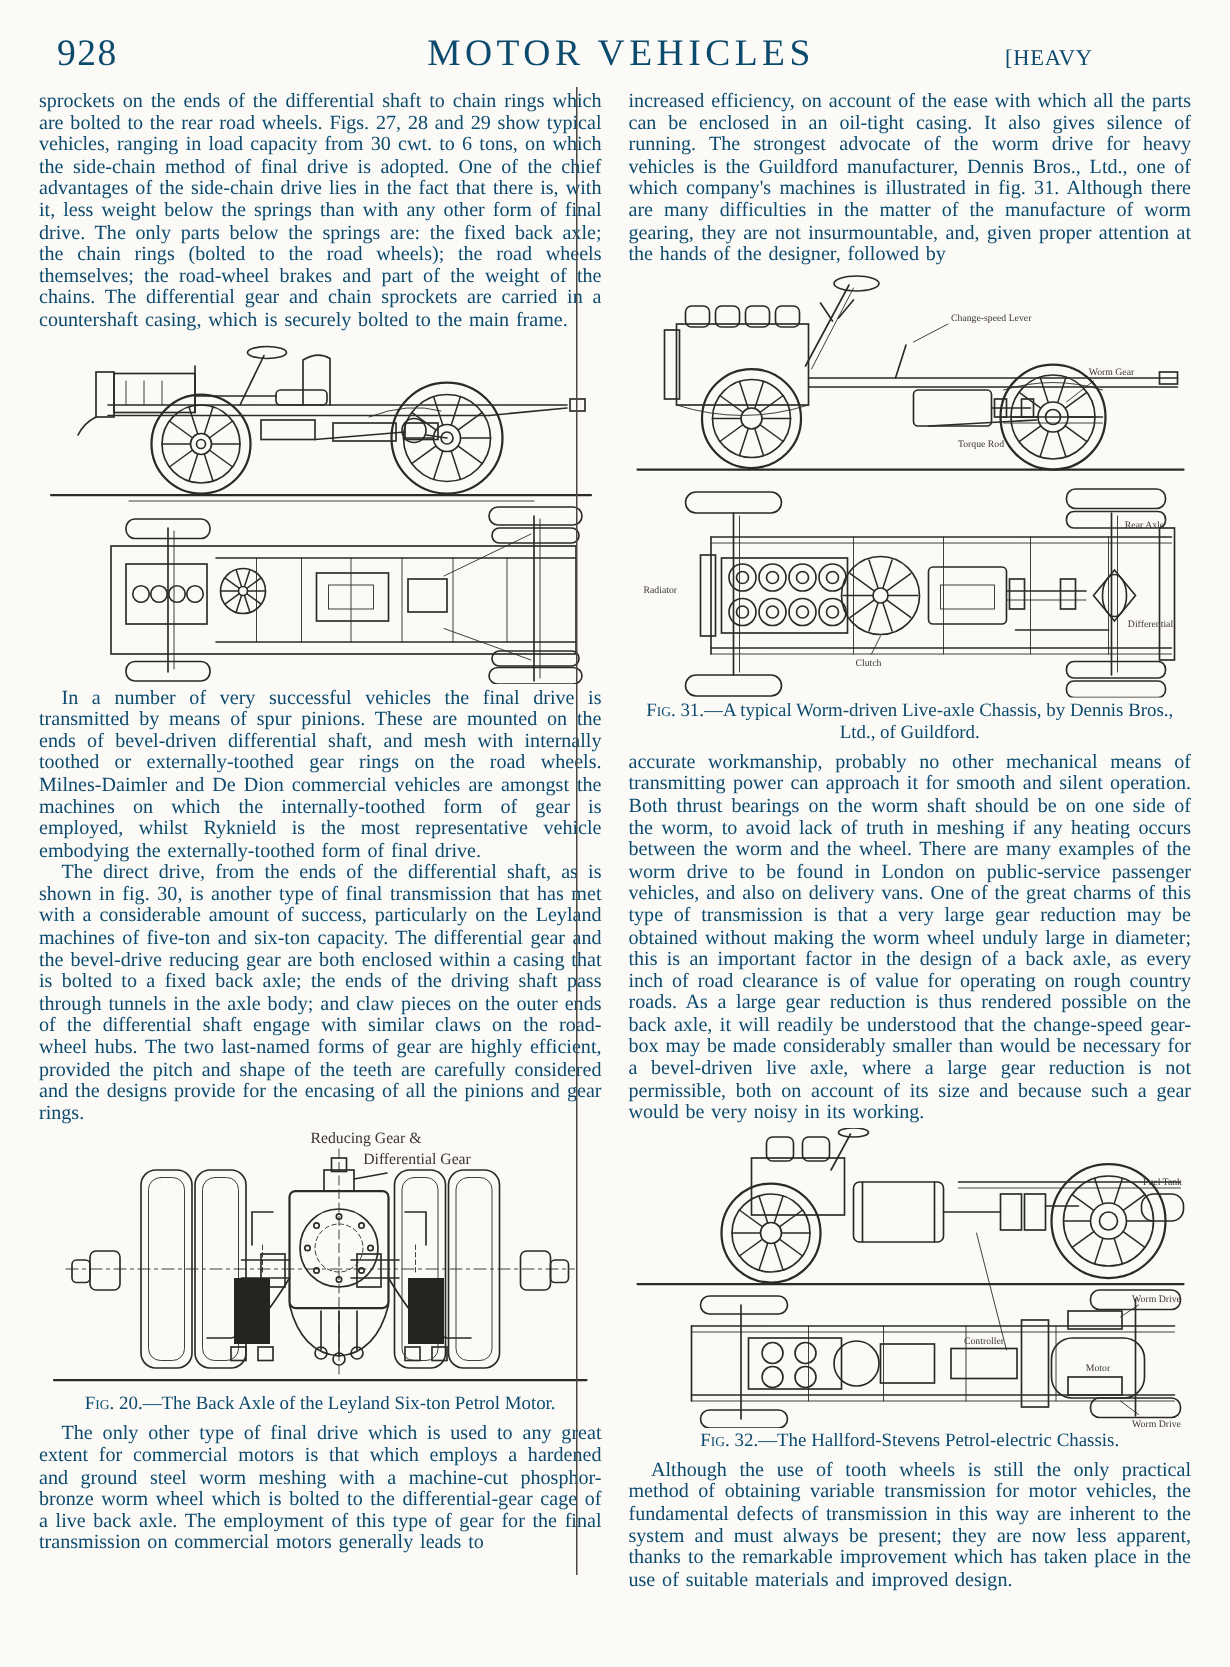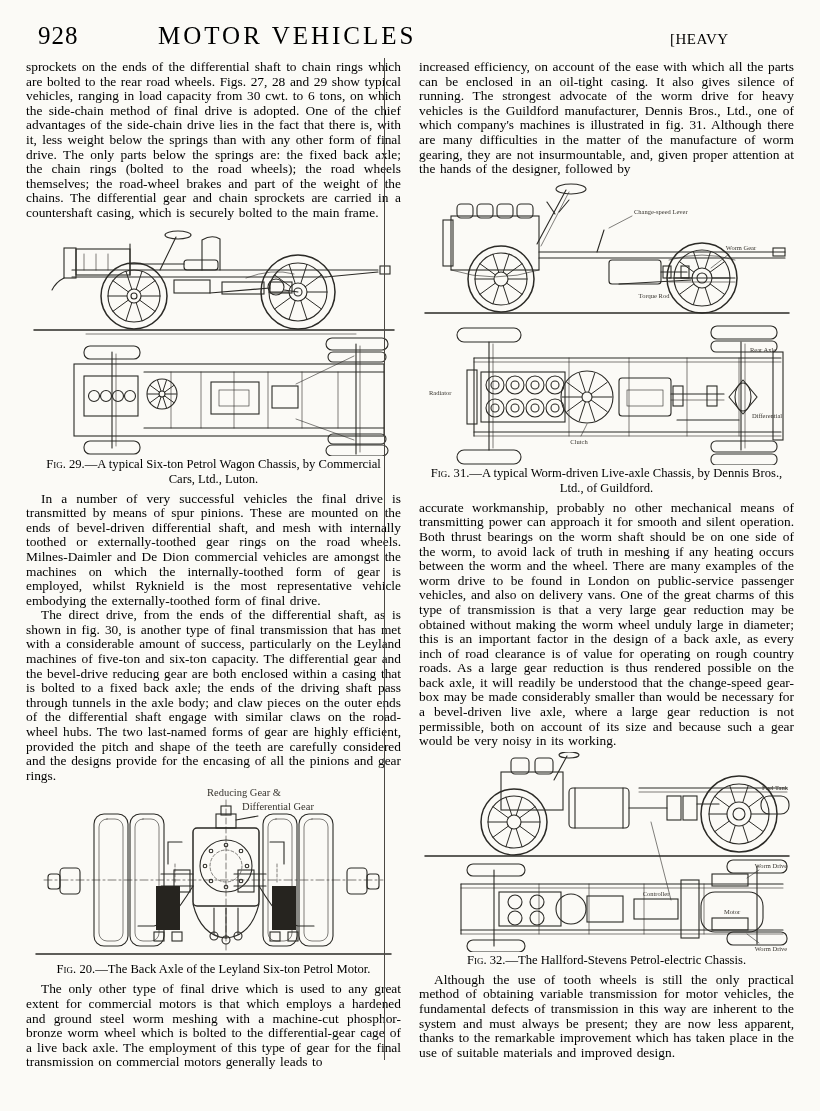--- a/index.html
+++ b/index.html
@@ -1,32 +1,32 @@
 <!DOCTYPE html>
 <html><head>
 <meta charset="utf-8">
 <style>
   html,body { margin:0; padding:0; }
   .page {
     position: relative;
     width: 820px;
     height: 1111px;
     background: #fbfaf6;
-    color: #000000;
+    color: #0c4a6e;
     font-family: "Liberation Serif", "DejaVu Serif", serif;
     overflow: hidden;
     box-sizing: border-box;
   }
   .page-header {
     display: flex;
     align-items: baseline;
     padding: 22px 30px 6px 38px;
   }
   .page-number { font-size: 25px; width: 120px; letter-spacing: 1px; }
-  .page-title  { flex: 1; text-align: left; font-size: 25px; letter-spacing: 3px; }
+  .page-title  { flex: 1; text-align: center; font-size: 25px; letter-spacing: 3px; }
   .running-head{ width: 120px; text-align: left; font-size: 15px; letter-spacing: .5px; }
 
   .content {
     position: relative;
     display: flex;
     gap: 18px;
     padding: 4px 26px 0 26px;
   }
   .content::before {
     content: "";
@@ -177,21 +177,20 @@
             <line x1="330" y1="120" x2="330" y2="230"></line>
             <line class="thin" x1="334" y1="122" x2="334" y2="228"></line>
             <rect x="300" y="114" width="62" height="12" rx="6"></rect>
             <rect x="302" y="128" width="58" height="10" rx="5"></rect>
             <rect x="302" y="210" width="58" height="10" rx="5"></rect>
             <rect x="300" y="221" width="62" height="11" rx="6"></rect>
             <line class="thin" x1="270" y1="160" x2="328" y2="132"></line>
             <line class="thin" x1="270" y1="195" x2="328" y2="216"></line>
           </g>
         </svg>
-        <div class="fig-caption"><span class="fig-label">Fig. 29.</span><span>—A typical Six-ton Petrol Wagon Chassis, by Commercial Cars, Ltd., Luton.</span></div>
       </div>
 
       <p class="body-text indent">In a number of very successful vehicles the final drive is transmitted by means of spur pinions.  These are mounted on the ends of bevel-driven differential shaft, and mesh with internally toothed or externally-toothed gear rings on the road wheels.  Milnes-Daimler and De Dion commercial vehicles are amongst the machines on which the internally-toothed form of gear is employed, whilst Ryknield is the most representative vehicle embodying the externally-toothed form of final drive.</p>
       <p class="body-text indent">The direct drive, from the ends of the differential shaft, as is shown in fig. 30, is another type of final transmission that has met with a considerable amount of success, particularly on the Leyland machines of five-ton and six-ton capacity.  The differential gear and the bevel-drive reducing gear are both enclosed within a casing that is bolted to a fixed back axle; the ends of the driving shaft pass through tunnels in the axle body; and claw pieces on the outer ends of the differential shaft engage with similar claws on the road-wheel hubs.  The two last-named forms of gear are highly efficient, provided the pitch and shape of the teeth are carefully considered and the designs provide for the encasing of all the pinions and gear rings.</p>
 
       <div class="figure">
         <svg width="375" height="175" viewBox="0 0 375 175">
           <g class="labels">
             <text class="svg-label anno" x="218" y="10" text-anchor="middle">Reducing Gear &amp;</text>
             <text class="svg-label anno" x="252" y="24" text-anchor="middle">Differential Gear</text>

